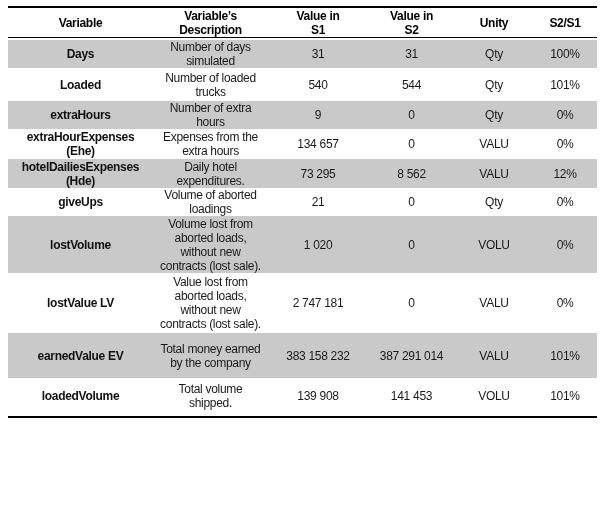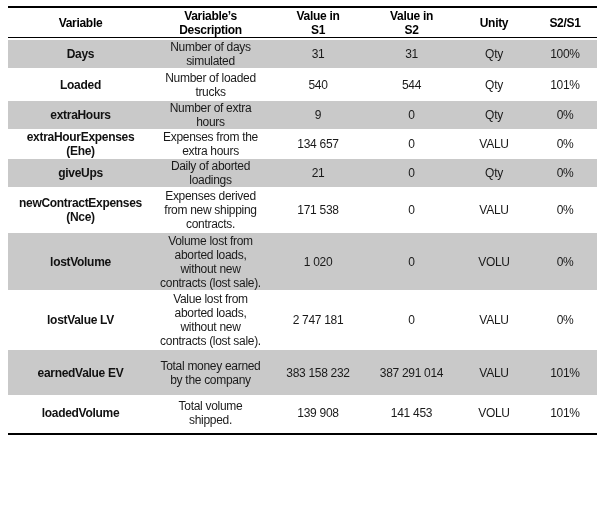--- a/index.html
+++ b/index.html
@@ -101,38 +101,37 @@
         <tr style="height: 30px;">
           <td class="variable">extraHourExpenses
 (Ehe)</td>
           <td class="description">Expenses from the
 extra hours</td>
           <td class="value">134 657</td>
           <td class="value">0</td>
           <td class="unity">VALU</td>
           <td class="ratio">0%</td>
         </tr>
+        <tr style="height: 29px;">
+          <td class="variable">hotelDailiesExpenses
+(Hde)</td>
+          <td class="description">Daily hotel
+expenditures.</td>
+          <td class="value">73 295</td>
+          <td class="value">8 562</td>
+          <td class="unity">VALU</td>
+          <td class="ratio">12%</td>
+        </tr>
         <tr style="height: 27px;">
           <td class="variable">giveUps</td>
-          <td class="description">Daily of aborted
+          <td class="description">Volume of aborted
 loadings</td>
           <td class="value">21</td>
           <td class="value">0</td>
           <td class="unity">Qty</td>
-          <td class="ratio">0%</td>
-        </tr>
-        <tr style="height: 46px;">
-          <td class="variable">newContractExpenses
-(Nce)</td>
-          <td class="description">Expenses derived
-from new shipping
-contracts.</td>
-          <td class="value">171 538</td>
-          <td class="value">0</td>
-          <td class="unity">VALU</td>
           <td class="ratio">0%</td>
         </tr>
         <tr style="height: 57px;">
           <td class="variable">lostVolume</td>
           <td class="description">Volume lost from
 aborted loads,
 without new
 contracts (lost sale).</td>
           <td class="value">1 020</td>
           <td class="value">0</td>

